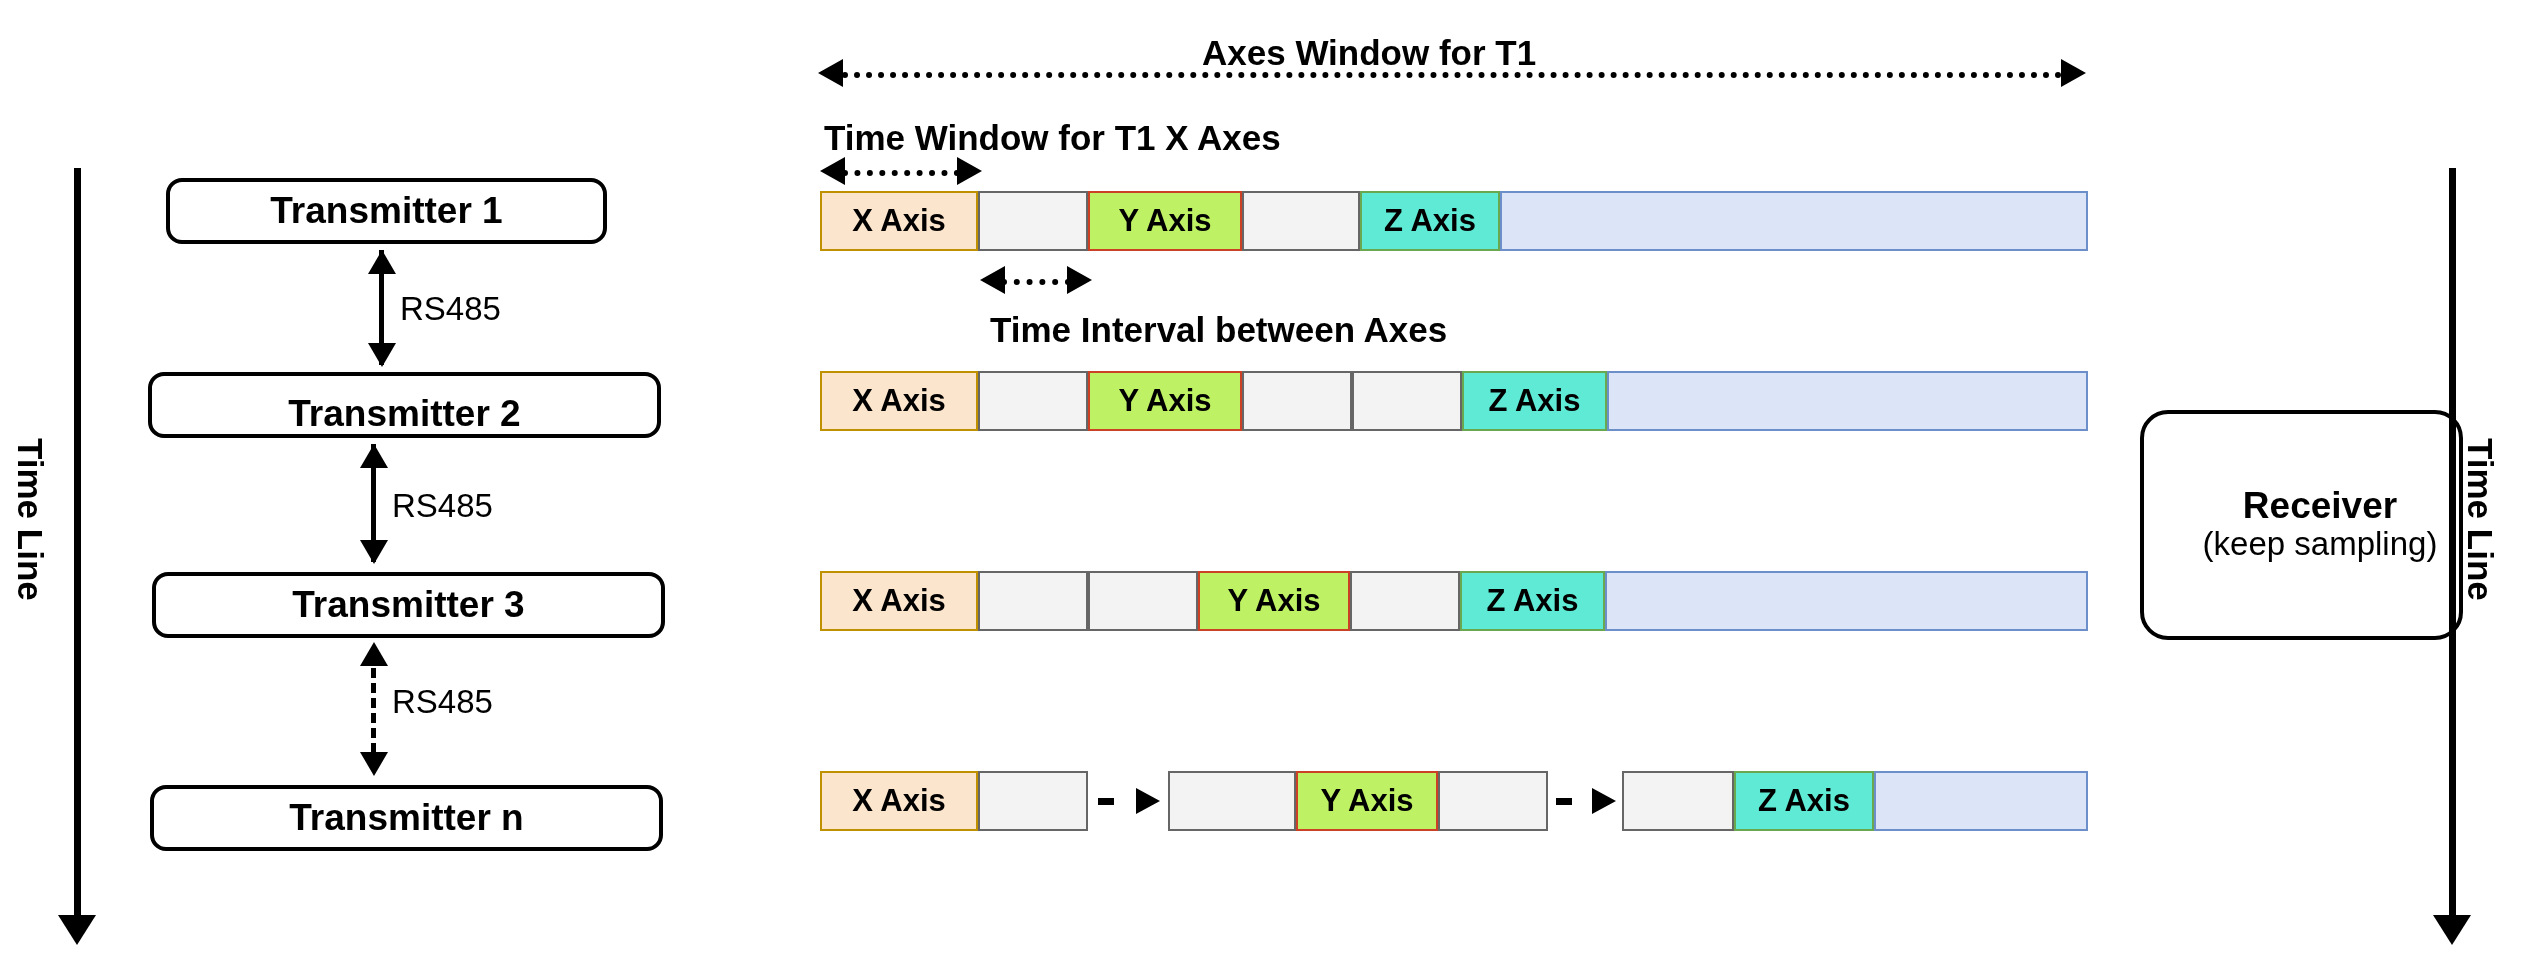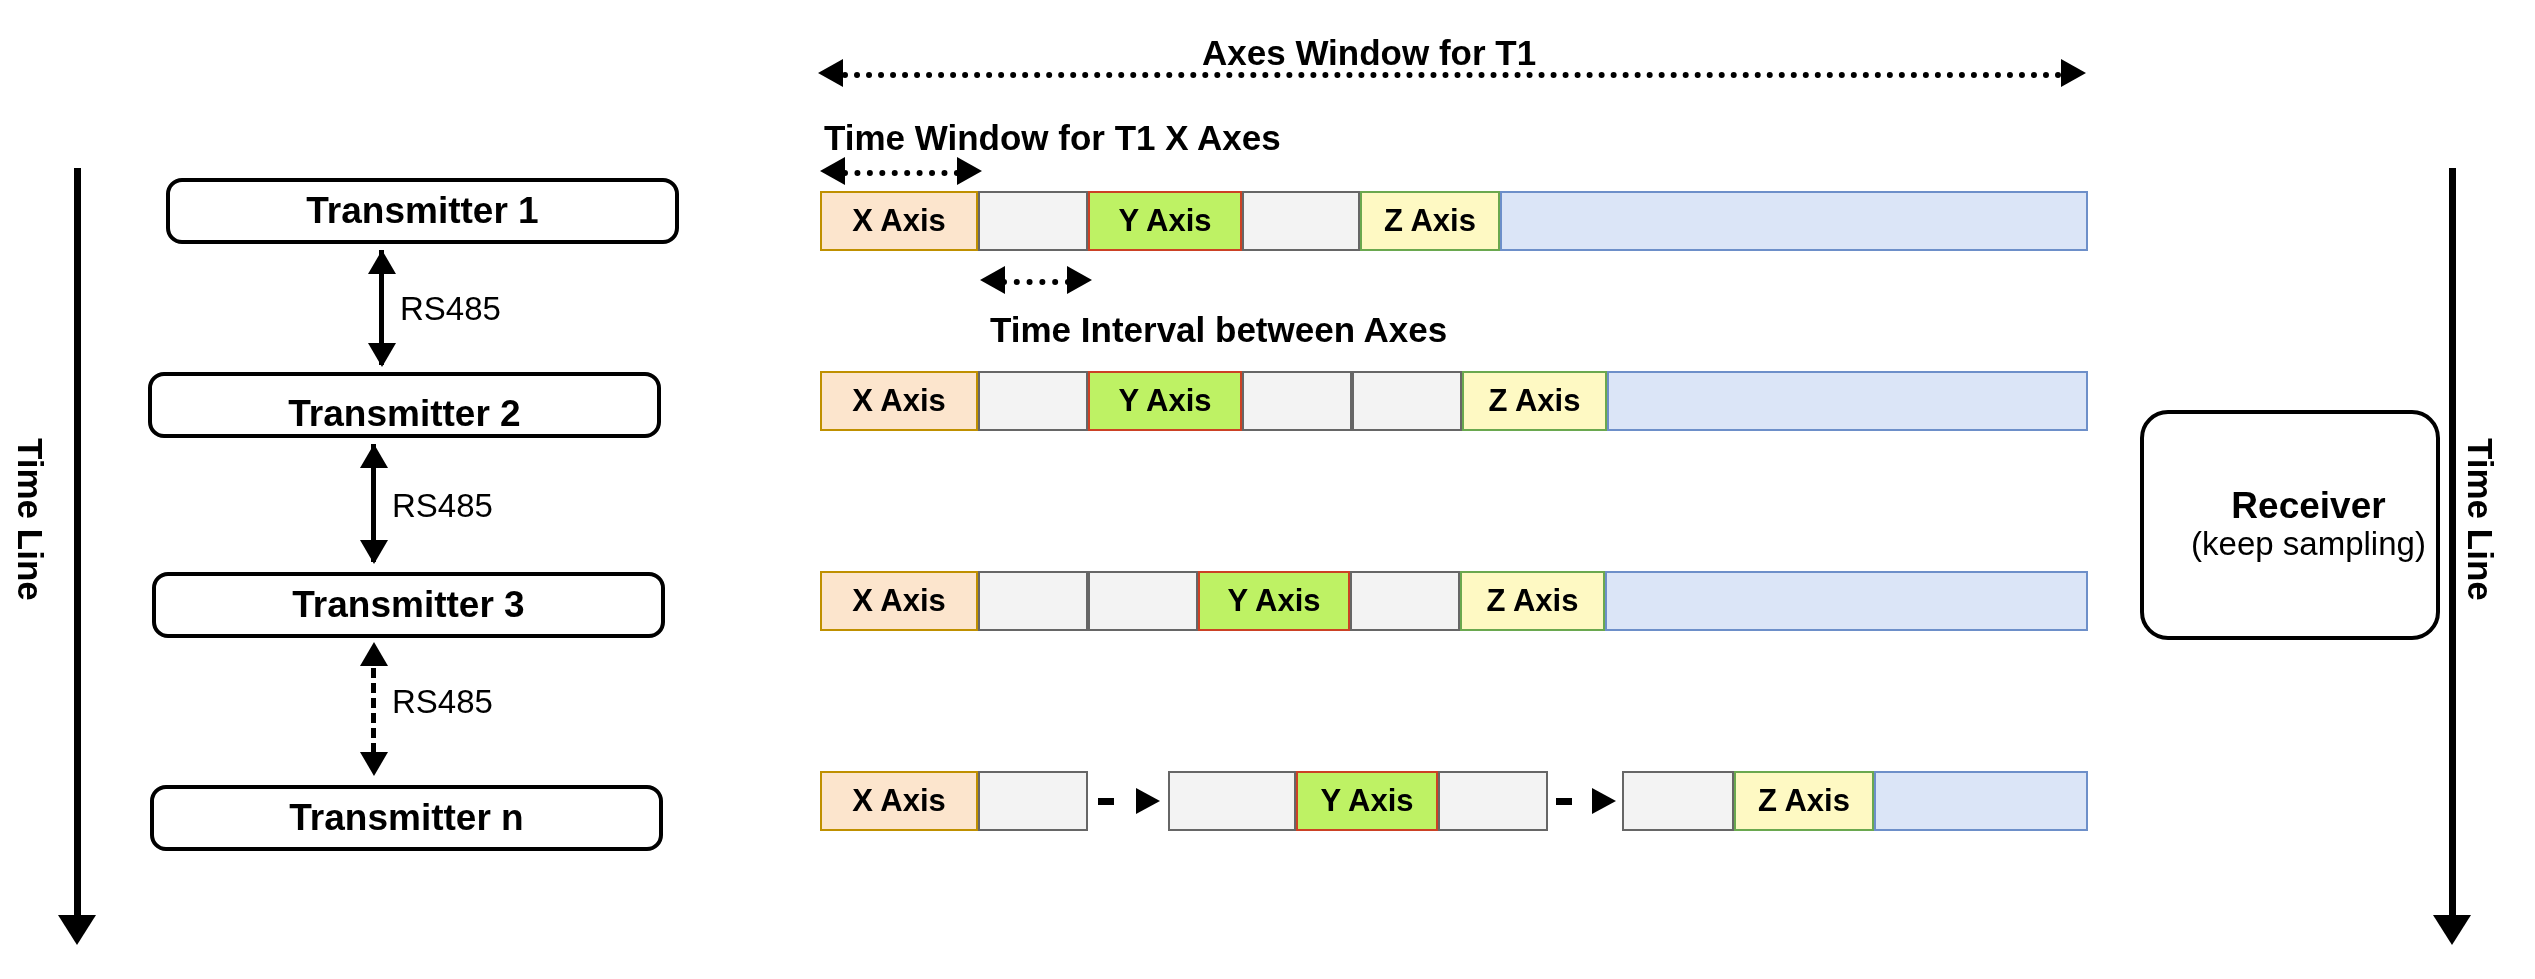--- a/index.html
+++ b/index.html
@@ -107,21 +107,21 @@
     box-sizing: border-box;
     display: flex;
     align-items: center;
     justify-content: center;
     font-weight: bold;
     font-size: 31px;
     white-space: nowrap;
   }
   .slot.x     { background: #fce5cd; border: 2px solid #bf9000; }
   .slot.y     { background: #bef264; border: 2px solid #cc4125; }
-  .slot.z     { background: #fef9c3; border: 2px solid #6aa84f; }
+  .slot.z     { background: #5eead4; border: 2px solid #6aa84f; }
   .slot.gap   { background: #f3f3f3; border: 2px solid #666666; }
   .slot.idle  { background: #dbe5f7; border: 2px solid #6d8fc9; }
 
   
   .measure { position: absolute; height: 28px; }
   .measure .track {
     position: absolute;
     top: 13px;
     height: 0;
     border-top: 6px dotted #000000;
@@ -165,21 +165,21 @@
 </style>
 </head>
 <body>
 
 <div id="stage">
 
   <div class="timeline-axis" style="left:74px; top:168px; height:752px;"></div>
   <div class="timeline-arrowhead" style="left:58px; top:915px;"></div>
   <div class="timeline-label" style="left:50px; top:438px; transform: rotate(90deg);">Time Line</div>
 
-  <div class="node-box" style="left:166px; top:178px; width:513px; height:66px;">
+  <div class="node-box" style="left:166px; top:178px; width:441px; height:66px;">
     <span class="node-title">Transmitter 1</span>
   </div>
 
   <div class="node-box" style="left:148px; top:372px; width:513px; height:66px;justify-content:flex-end;">
     <span class="node-title">Transmitter 2</span>
   </div>
 
   <div class="node-box" style="left:152px; top:572px; width:513px; height:66px;">
     <span class="node-title">Transmitter 3</span>
   </div>
@@ -266,21 +266,21 @@
 
   <div class="flow-arrow" style="left:1098px; top:788px; width:62px;">
     <div class="dash" style="width:16px;"></div>
     <div class="tip"></div>
   </div>
   <div class="flow-arrow" style="left:1556px; top:788px; width:60px;">
     <div class="dash" style="width:16px;"></div>
     <div class="tip"></div>
   </div>
 
-  <div class="node-box" style="left:2140px; top:410px; width:300px; height:230px; border-radius:28px;padding-left:37px;">
+  <div class="node-box" style="left:2140px; top:410px; width:323px; height:230px; border-radius:28px;padding-left:37px;">
     <span class="node-title">Receiver</span>
     <span class="node-sub">(keep sampling)</span>
   </div>
 
   <div class="timeline-axis" style="left:2449px; top:168px; height:752px;"></div>
   <div class="timeline-arrowhead" style="left:2433px; top:915px;"></div>
   <div class="timeline-label" style="left:2500px; top:438px; transform: rotate(90deg);">Time Line</div>
 
 </div>
 

